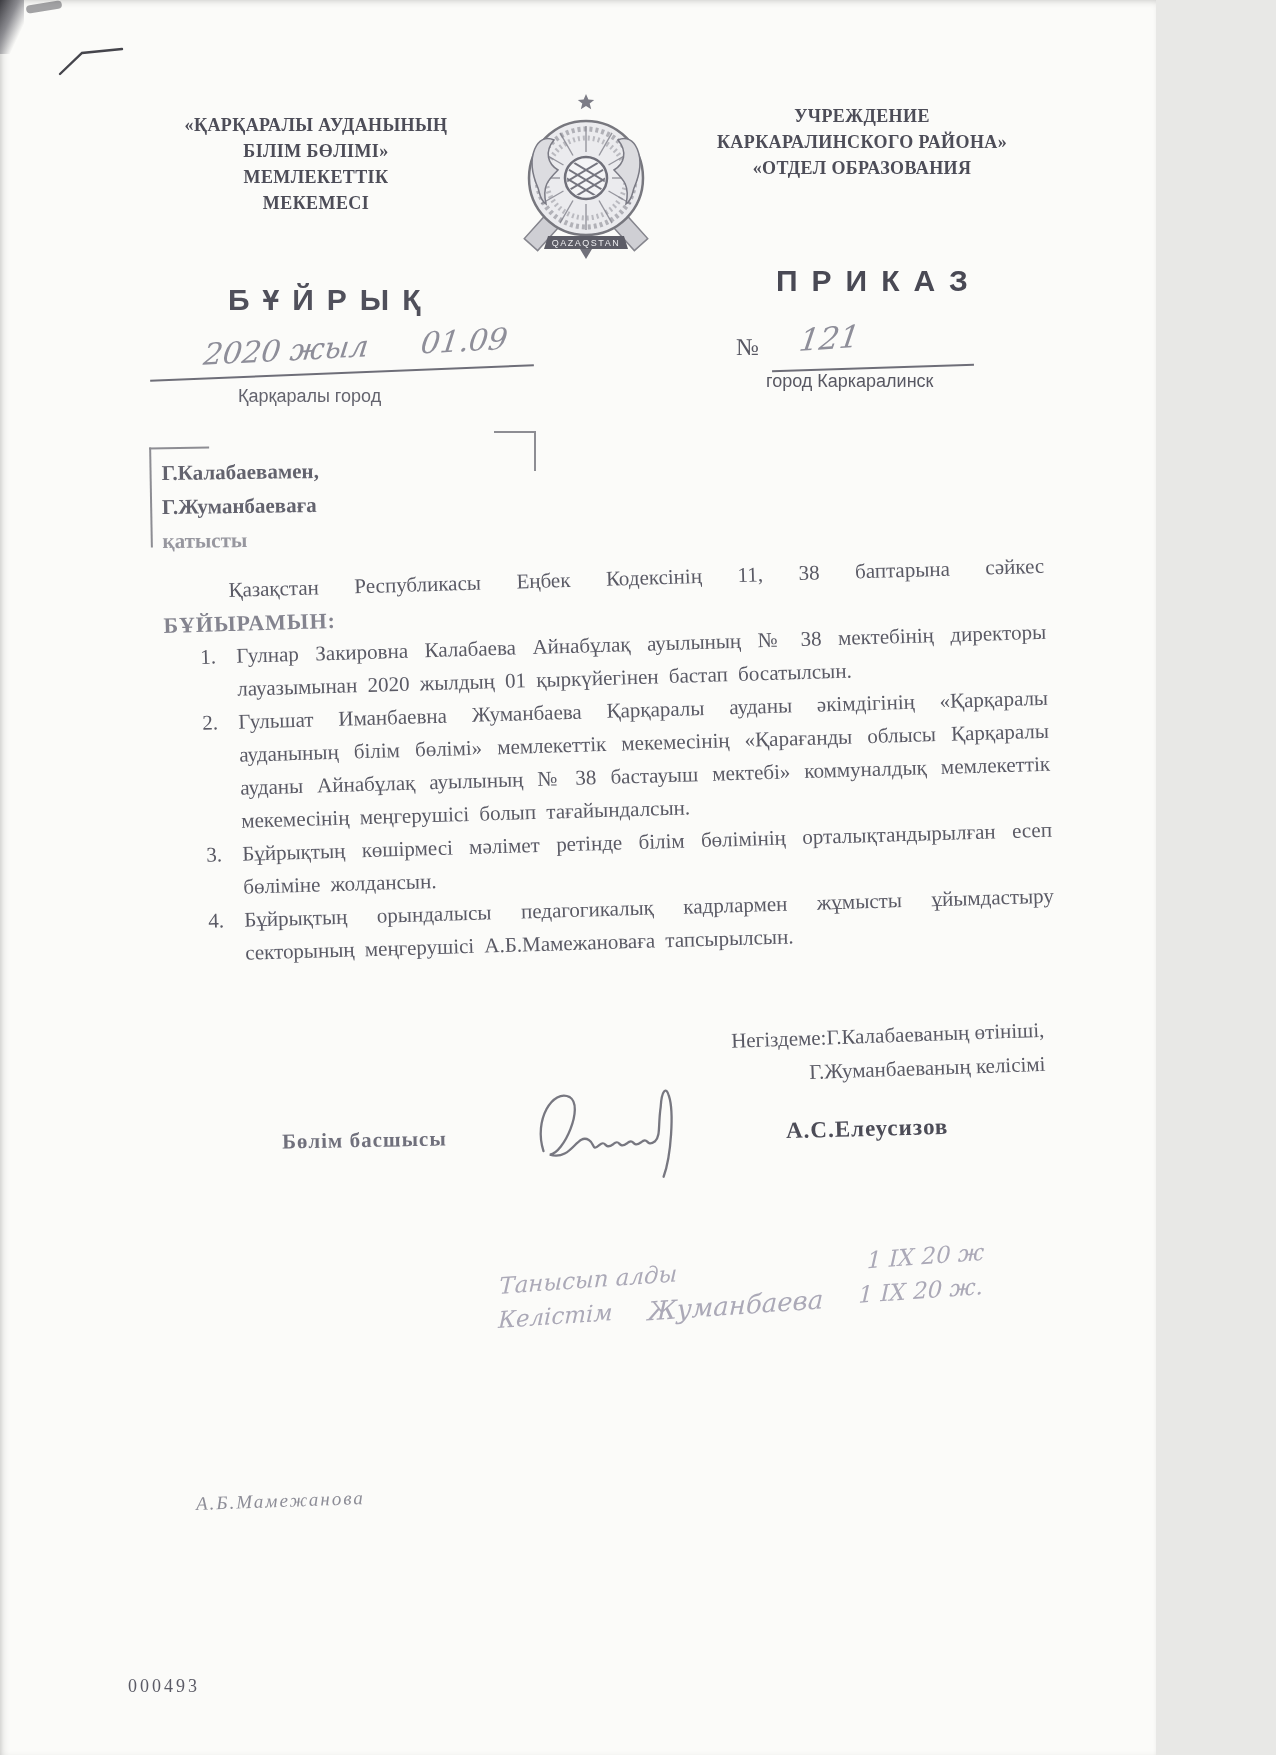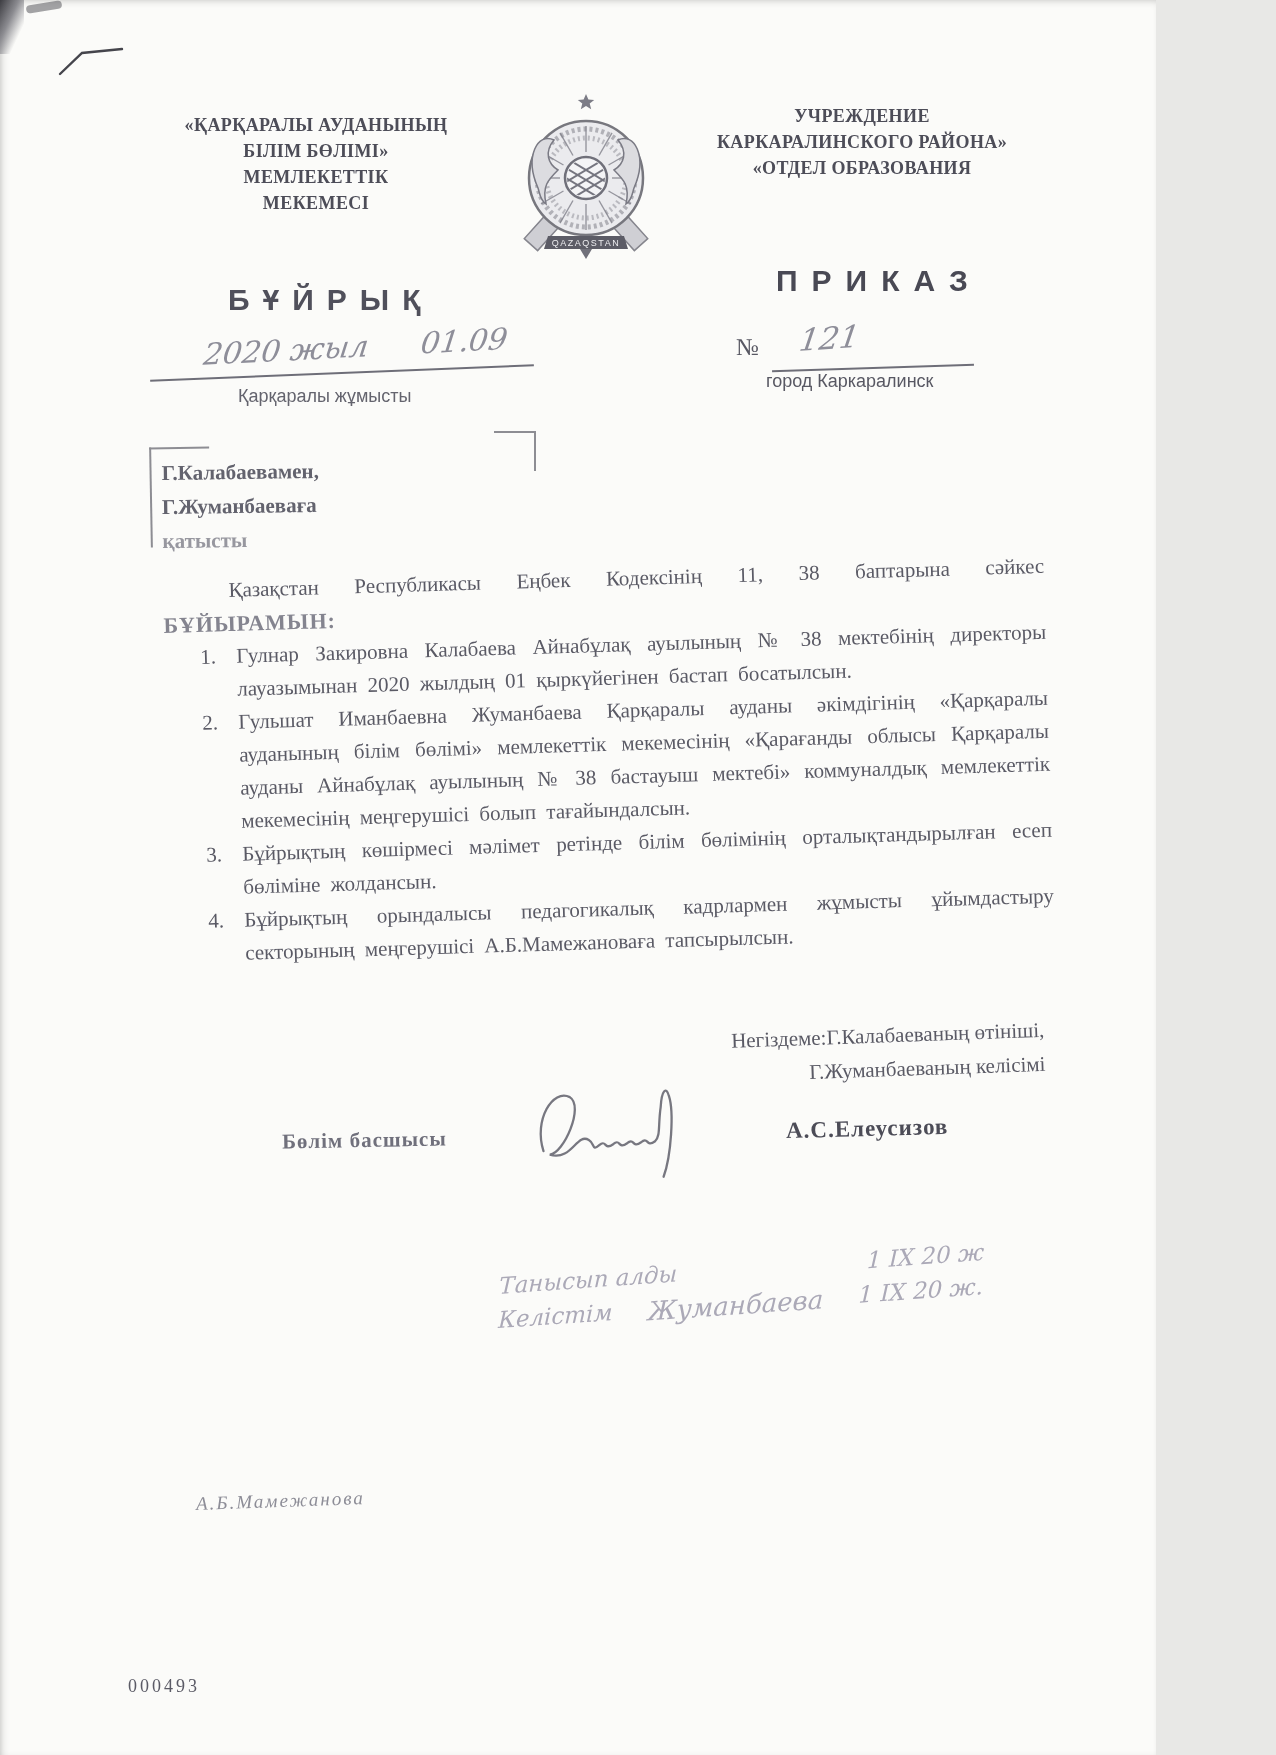--- a/index.html
+++ b/index.html
@@ -140,21 +140,21 @@
     <div>«ОТДЕЛ ОБРАЗОВАНИЯ</div>
   </div>
 
   <div class="abs title title-kk">БҰЙРЫҚ</div>
   <div class="abs title title-ru">ПРИКАЗ</div>
 
   <div class="abs hw hw-date">
     <span>2020 жыл</span><span class="day">01.09</span>
   </div>
   <div class="abs rule date-rule"></div>
-  <div class="abs place place-kk">Қарқаралы жұмысты</div>
+  <div class="abs place place-kk">Қарқаралы город</div>
 
   <div class="abs num-label">№</div>
   <div class="abs hw hw-number">121</div>
   <div class="abs rule num-rule"></div>
   <div class="abs place place-ru">город Каркаралинск</div>
 
   <div class="abs crop-left"></div>
   <div class="abs crop-right"></div>
   <div class="abs addressee">
     <div>Г.Калабаевамен,</div>

